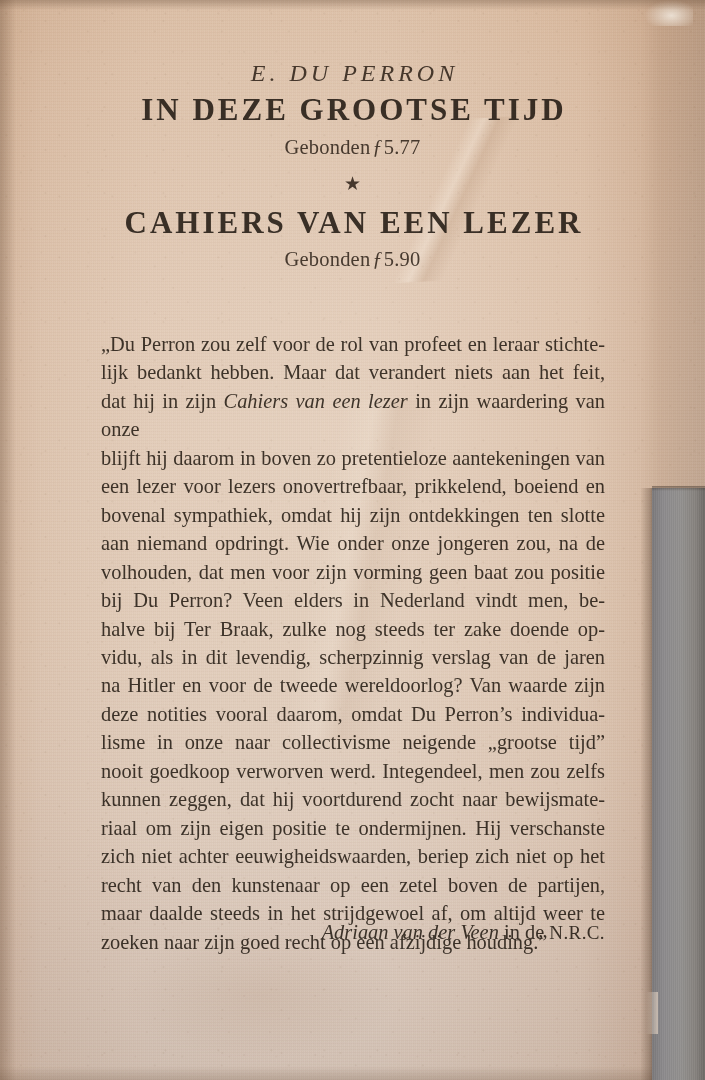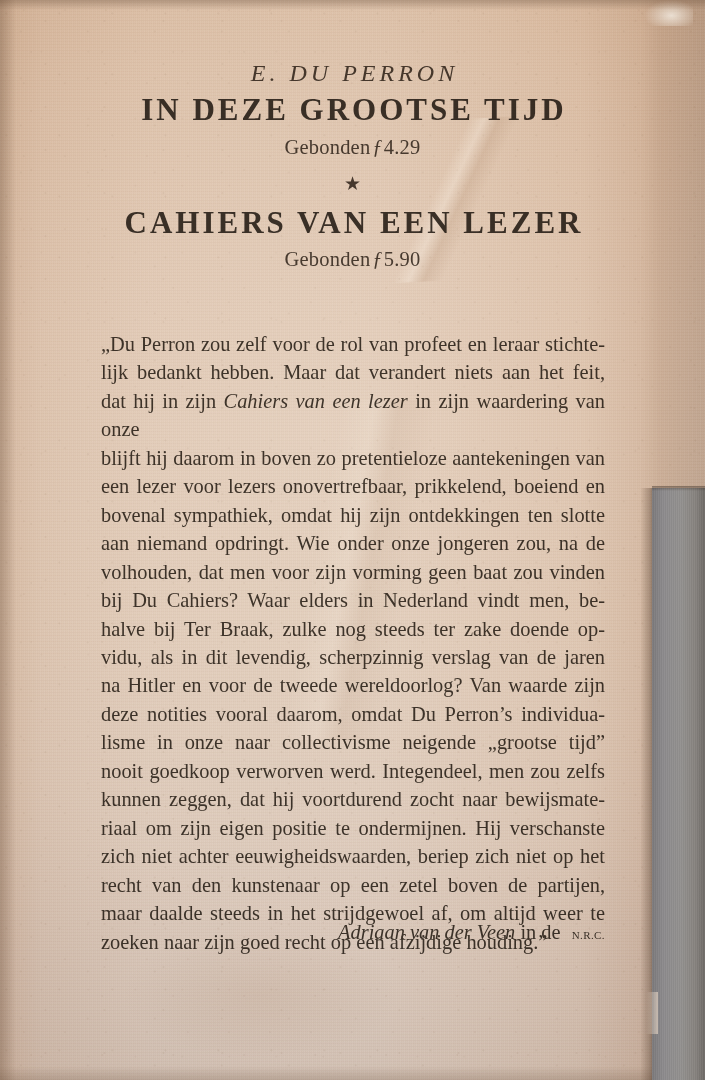--- a/index.html
+++ b/index.html
@@ -270,23 +270,22 @@
     width: 504px;
     text-align: right;
     color: #3f3931;
     font-size: 20.4px;
     line-height: 28px;
   }
   .attribution .name {
     font-style: italic;
   }
   .attribution .smallcaps {
-    font-size: 11px;
+    font-size: 19px;
     letter-spacing: 0.4px;
-    margin-left: 6px;
   }
 
   
   .content { mix-blend-mode: multiply; opacity: 0.97; }
 </style>
 </head>
 <body>
 
 <div id="page">
 
@@ -311,21 +310,21 @@
 
   <div class="content">
 
     <div class="head-block">
 
       <p class="author">E. DU PERRON</p>
 
       <h1 class="book-title">IN DEZE GROOTSE TIJD</h1>
 
       <p class="price">
-        <span>Gebonden</span><span class="florin">ƒ</span><span>4.29</span>
+        <span>Gebonden</span><span class="florin">ƒ</span><span>5.77</span>
       </p>
 
       <div class="star-rule">★</div>
 
       <div class="title-2-wrap">
         <h1 class="book-title">CAHIERS VAN EEN LEZER</h1>
 
         <p class="price">
           <span>Gebonden</span><span class="florin">ƒ</span><span>5.90</span>
         </p>
@@ -333,22 +332,22 @@
     </div>
 
     <div class="quote-block" id="quote-block">
         <div><span>„Du Perron zou zelf voor de rol van profeet en leraar stichte-</span></div>
         <div><span>lijk bedankt hebben. Maar dat verandert niets aan het feit,</span></div>
         <div><span>dat hij in zijn </span><span class="ital">Cahiers van een lezer</span><span> in zijn waardering van onze</span></div>
         <div><span>blijft hij daarom in boven zo pretentieloze aantekeningen van</span></div>
         <div><span>een lezer voor lezers onovertrefbaar, prikkelend, boeiend en</span></div>
         <div><span>bovenal sympathiek, omdat hij zijn ontdekkingen ten slotte</span></div>
         <div><span>aan niemand opdringt. Wie onder onze jongeren zou, na de</span></div>
-        <div><span>volhouden, dat men voor zijn vorming geen baat zou vinden</span></div>
-        <div><span>bij Du Cahiers? Waar elders in Nederland vindt men, be-</span></div>
+        <div><span>volhouden, dat men voor zijn vorming geen baat zou positie</span></div>
+        <div><span>bij Du Perron? Veen elders in Nederland vindt men, be-</span></div>
         <div><span>halve bij Ter Braak, zulke nog steeds ter zake doende op-</span></div>
         <div><span>vidu, als in dit levendig, scherpzinnig verslag van de jaren</span></div>
         <div><span>na Hitler en voor de tweede wereldoorlog? Van waarde zijn</span></div>
         <div><span>deze notities vooral daarom, omdat Du Perron’s individua-</span></div>
         <div><span>lisme in onze naar collectivisme neigende „grootse tijd”</span></div>
         <div><span>nooit goedkoop verworven werd. Integendeel, men zou zelfs</span></div>
         <div><span>kunnen zeggen, dat hij voortdurend zocht naar bewijsmate-</span></div>
         <div><span>riaal om zijn eigen positie te ondermijnen. Hij verschanste</span></div>
         <div><span>zich niet achter eeuwigheidswaarden, beriep zich niet op het</span></div>
         <div><span>recht van den kunstenaar op een zetel boven de partijen,</span></div>

